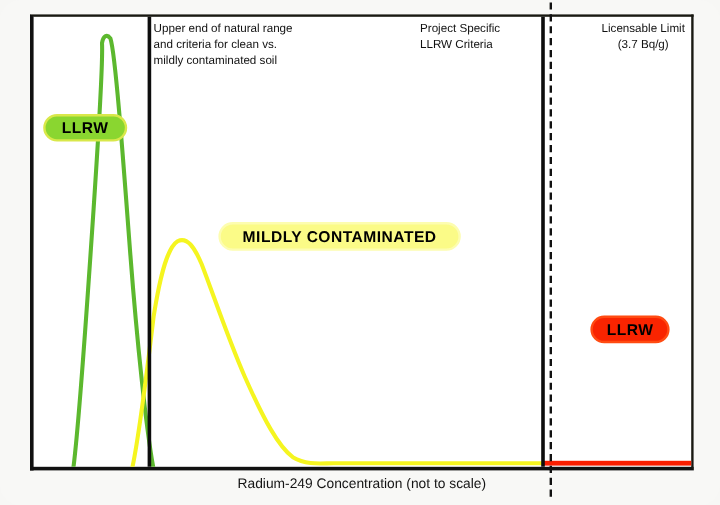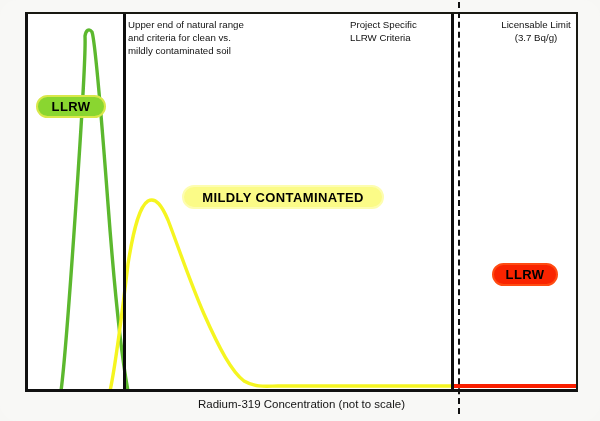--- a/index.html
+++ b/index.html
@@ -188,15 +188,15 @@
 mildly contaminated soil</div>
   <div class="annotation" id="annotation-project-criteria">Project Specific
 LLRW Criteria</div>
   <div class="annotation" id="annotation-licensable-limit">Licensable Limit
 (3.7 Bq/g)</div>
 
   <div class="pill" id="badge-clean">LLRW</div>
   <div class="pill" id="badge-mildly">MILDLY CONTAMINATED</div>
   <div class="pill" id="badge-llrw">LLRW</div>
 
-  <div id="x-axis-label">Radium-319 Concentration (not to scale)</div>
+  <div id="x-axis-label">Radium-249 Concentration (not to scale)</div>
 
 </div>
 
 </body></html>

